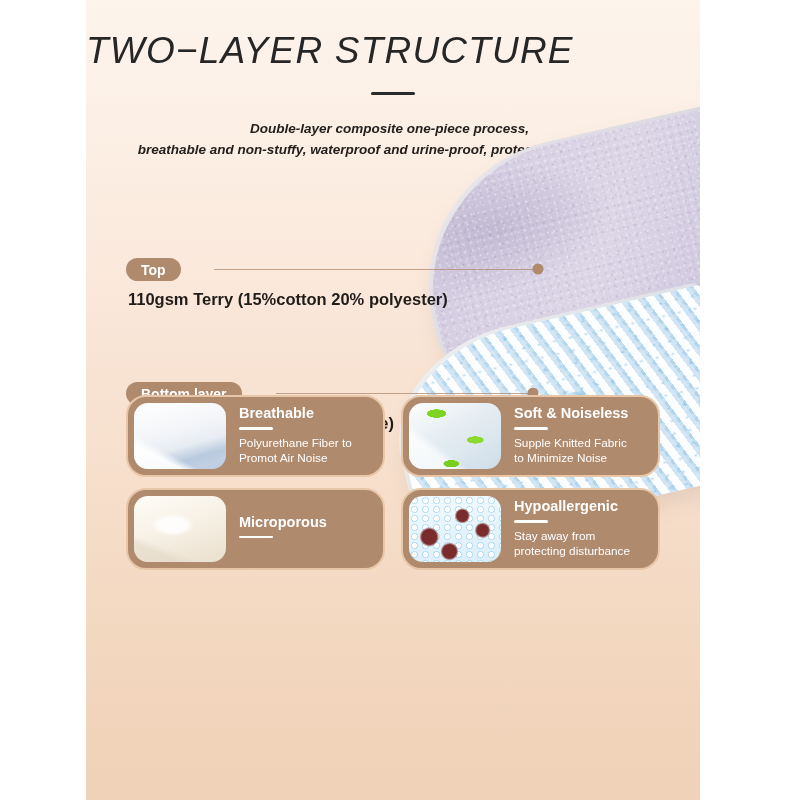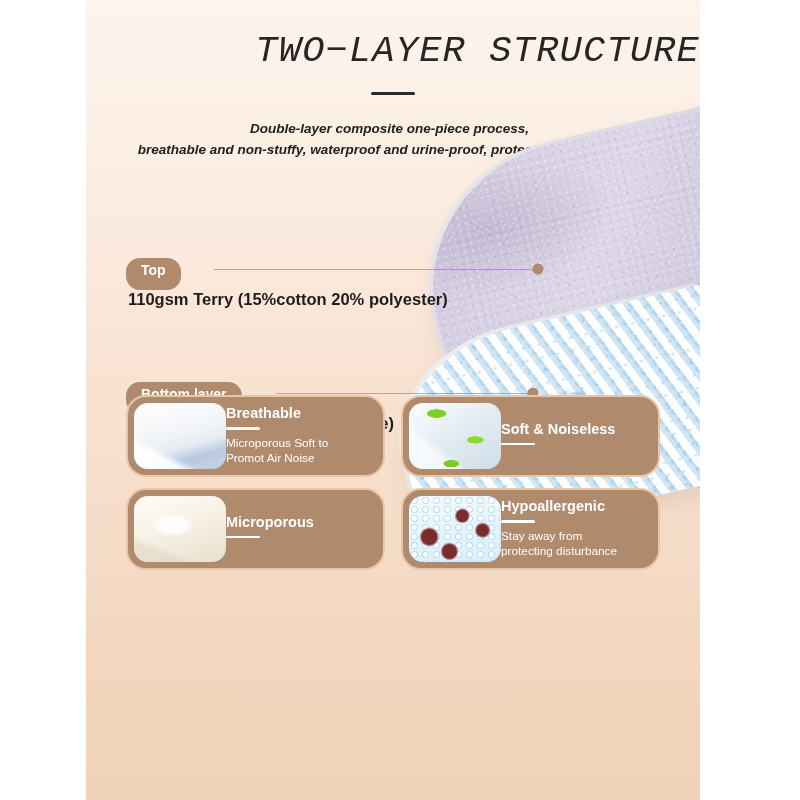--- a/index.html
+++ b/index.html
@@ -21,27 +21,27 @@
         #f8e2d1 50%,
         #f5dcc7 68%,
         #f2d6bd 84%,
         #efd2b7 100%);
     overflow:hidden;
   }
 
   
   .title{
     position:absolute;left:0;right:0;top:30px;
-    text-align:right;
+    text-align:left;
     font-size:37px;
     font-style:italic;
     font-weight:400;
     letter-spacing:1.2px;
     color:#262626;
-    font-family:Liberation Mono, monospace;
+    font-family:Liberation Sans, sans-serif;
     white-space:nowrap;
   }
   .title-rule{
     position:absolute;left:50%;top:92px;
     transform:translateX(-50%);
     width:44px;height:3px;
     background:#2b2b2b;
     border-radius:2px;
   }
   .subtitle{
@@ -148,21 +148,21 @@
   }
 
   
   .callout{position:absolute;}
   .pill{
     display:inline-block;
     background:#b08a6d;
     color:#ffffff;
     font-size:14px;
     font-weight:700;
-    padding:4px 15px 10px;
+    padding:4px 15px 1px;
     border-radius:14px;
     white-space:nowrap;
     line-height:1.25;
   }
   .lead{
     position:absolute;
     height:1px;
     background:#b08a6d;
     opacity:.75;
   }
@@ -198,20 +198,21 @@
   }
   .thumb{
     width:92px;height:100%;
     border-radius:14px;
     flex:0 0 92px;
     overflow:hidden;
     position:relative;
   }
   .card-body{
     flex:1 1 auto;
+    padding-left:13px;
     min-width:0;
   }
   .card-title{
     color:#ffffff;
     font-size:14.5px;
     font-weight:700;
     line-height:1.15;
     white-space:nowrap;
   }
   .card-rule{
@@ -320,31 +321,35 @@
     </div>
 
     <div class="cards">
 
       <div class="card">
         <div class="thumb th-breathable"></div>
         <div class="card-body">
           <div class="card-title">Breathable</div>
           <div class="card-rule"></div>
           <div class="card-desc">
-            <div>Microporous Soft to</div>
+            <div>Polyurethane Fiber to</div>
             <div>Promot Air Noise</div>
           </div>
         </div>
       </div>
 
       <div class="card">
         <div class="thumb th-soft"></div>
         <div class="card-body">
           <div class="card-title">Soft &amp; Noiseless</div>
           <div class="card-rule"></div>
+          <div class="card-desc">
+            <div>Supple Knitted Fabric</div>
+            <div>to Minimize Noise</div>
+          </div>
         </div>
       </div>
 
       <div class="card">
         <div class="thumb th-waterproof"></div>
         <div class="card-body">
           <div class="card-title">Microporous</div>
           <div class="card-rule"></div>
         </div>
       </div>

